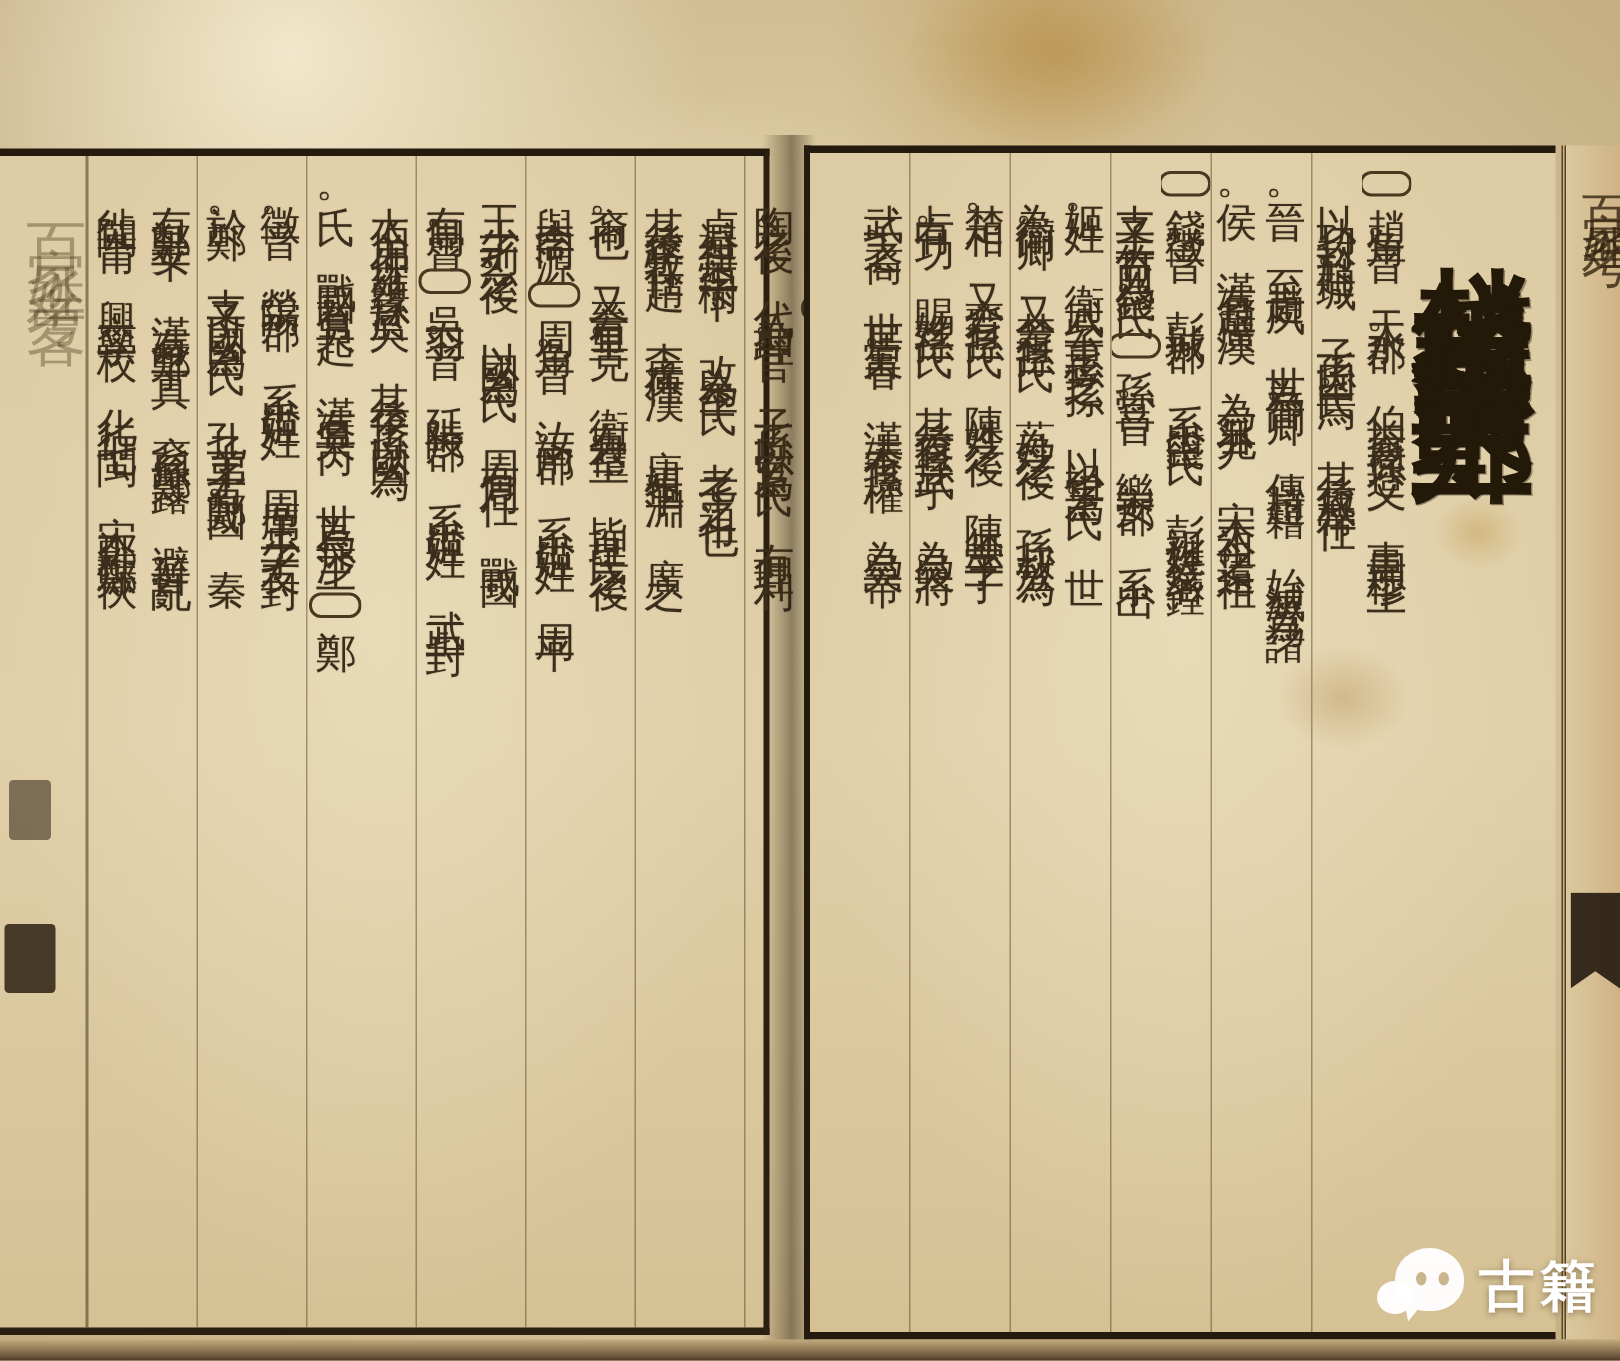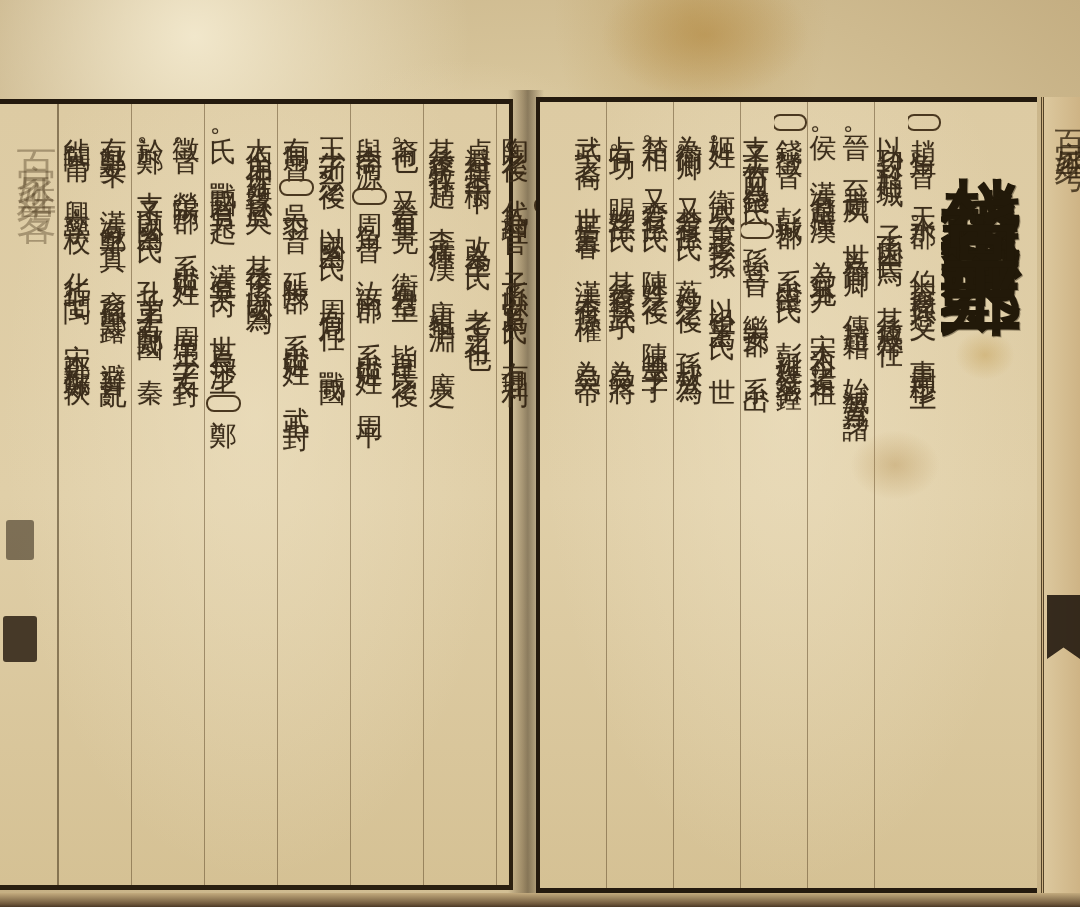--- a/index.html
+++ b/index.html
@@ -154,14 +154,23 @@
 
   <div id="spine-right">
     <div class="ghost">百家姓考</div>
     <div id="fishtail"></div>
   </div>
 
   <div class="stain" id="st2"></div>
   <div class="stain" id="st5"></div>
   <div id="bottom-edge"></div>
 
+  <div id="wm">
+    <div id="wm-logo">
+      <div class="bub" id="bub-main"></div>
+      <div class="bub" id="bub-small"></div>
+      <div class="eye" id="eye1"></div>
+      <div class="eye" id="eye2"></div>
+    </div>
+    <div id="wm-text">古籍</div>
+  </div>
 
 </div>
 
 </body></html>

